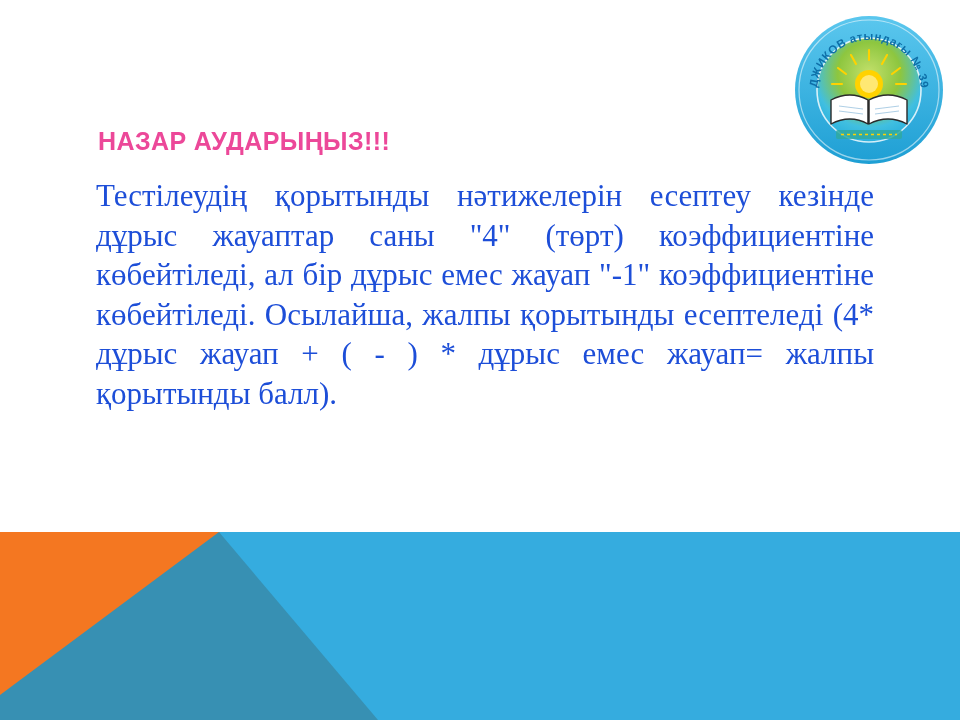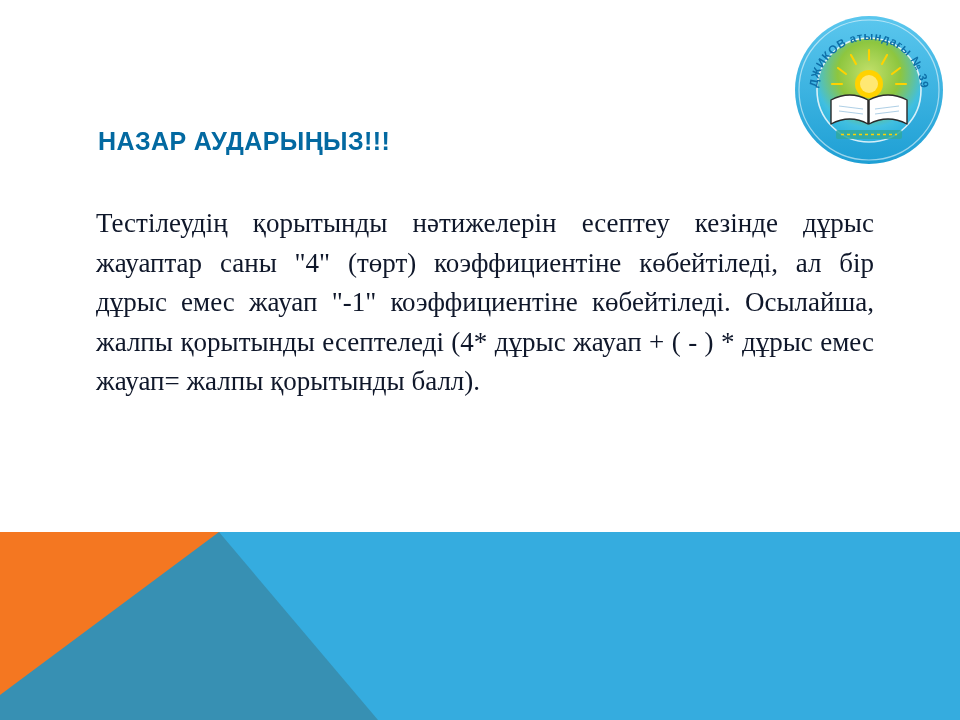--- a/index.html
+++ b/index.html
@@ -30,42 +30,41 @@
     height: 152px;
   }
   .logo-svg { display: block; width: 152px; height: 152px; }
 
   
   .title {
     position: absolute;
     left: 98px;
     top: 126px;
     width: 700px;
-    color: #0369a1;
+    color: #ec4899;
     font-family: "Liberation Sans", sans-serif;
     font-weight: bold;
     font-size: 25px;
     letter-spacing: 0.4px;
     line-height: 30px;
     white-space: nowrap;
   }
 
   
   .body-text {
     position: absolute;
     left: 96px;
     top: 176px;
     width: 778px;
-    color: #0f172a;
+    color: #1d4ed8;
     font-family: "Liberation Serif", serif;
-    font-size: 27px;
+    font-size: 31px;
     line-height: 39.5px;
     text-align: justify;
     text-justify: inter-word;
-    margin-top: 28px;
   }
   .body-text p {
     margin: 0;
   }
   .body-text p:last-child {
     text-align-last: left;
   }
 
   
   .footer-band {

